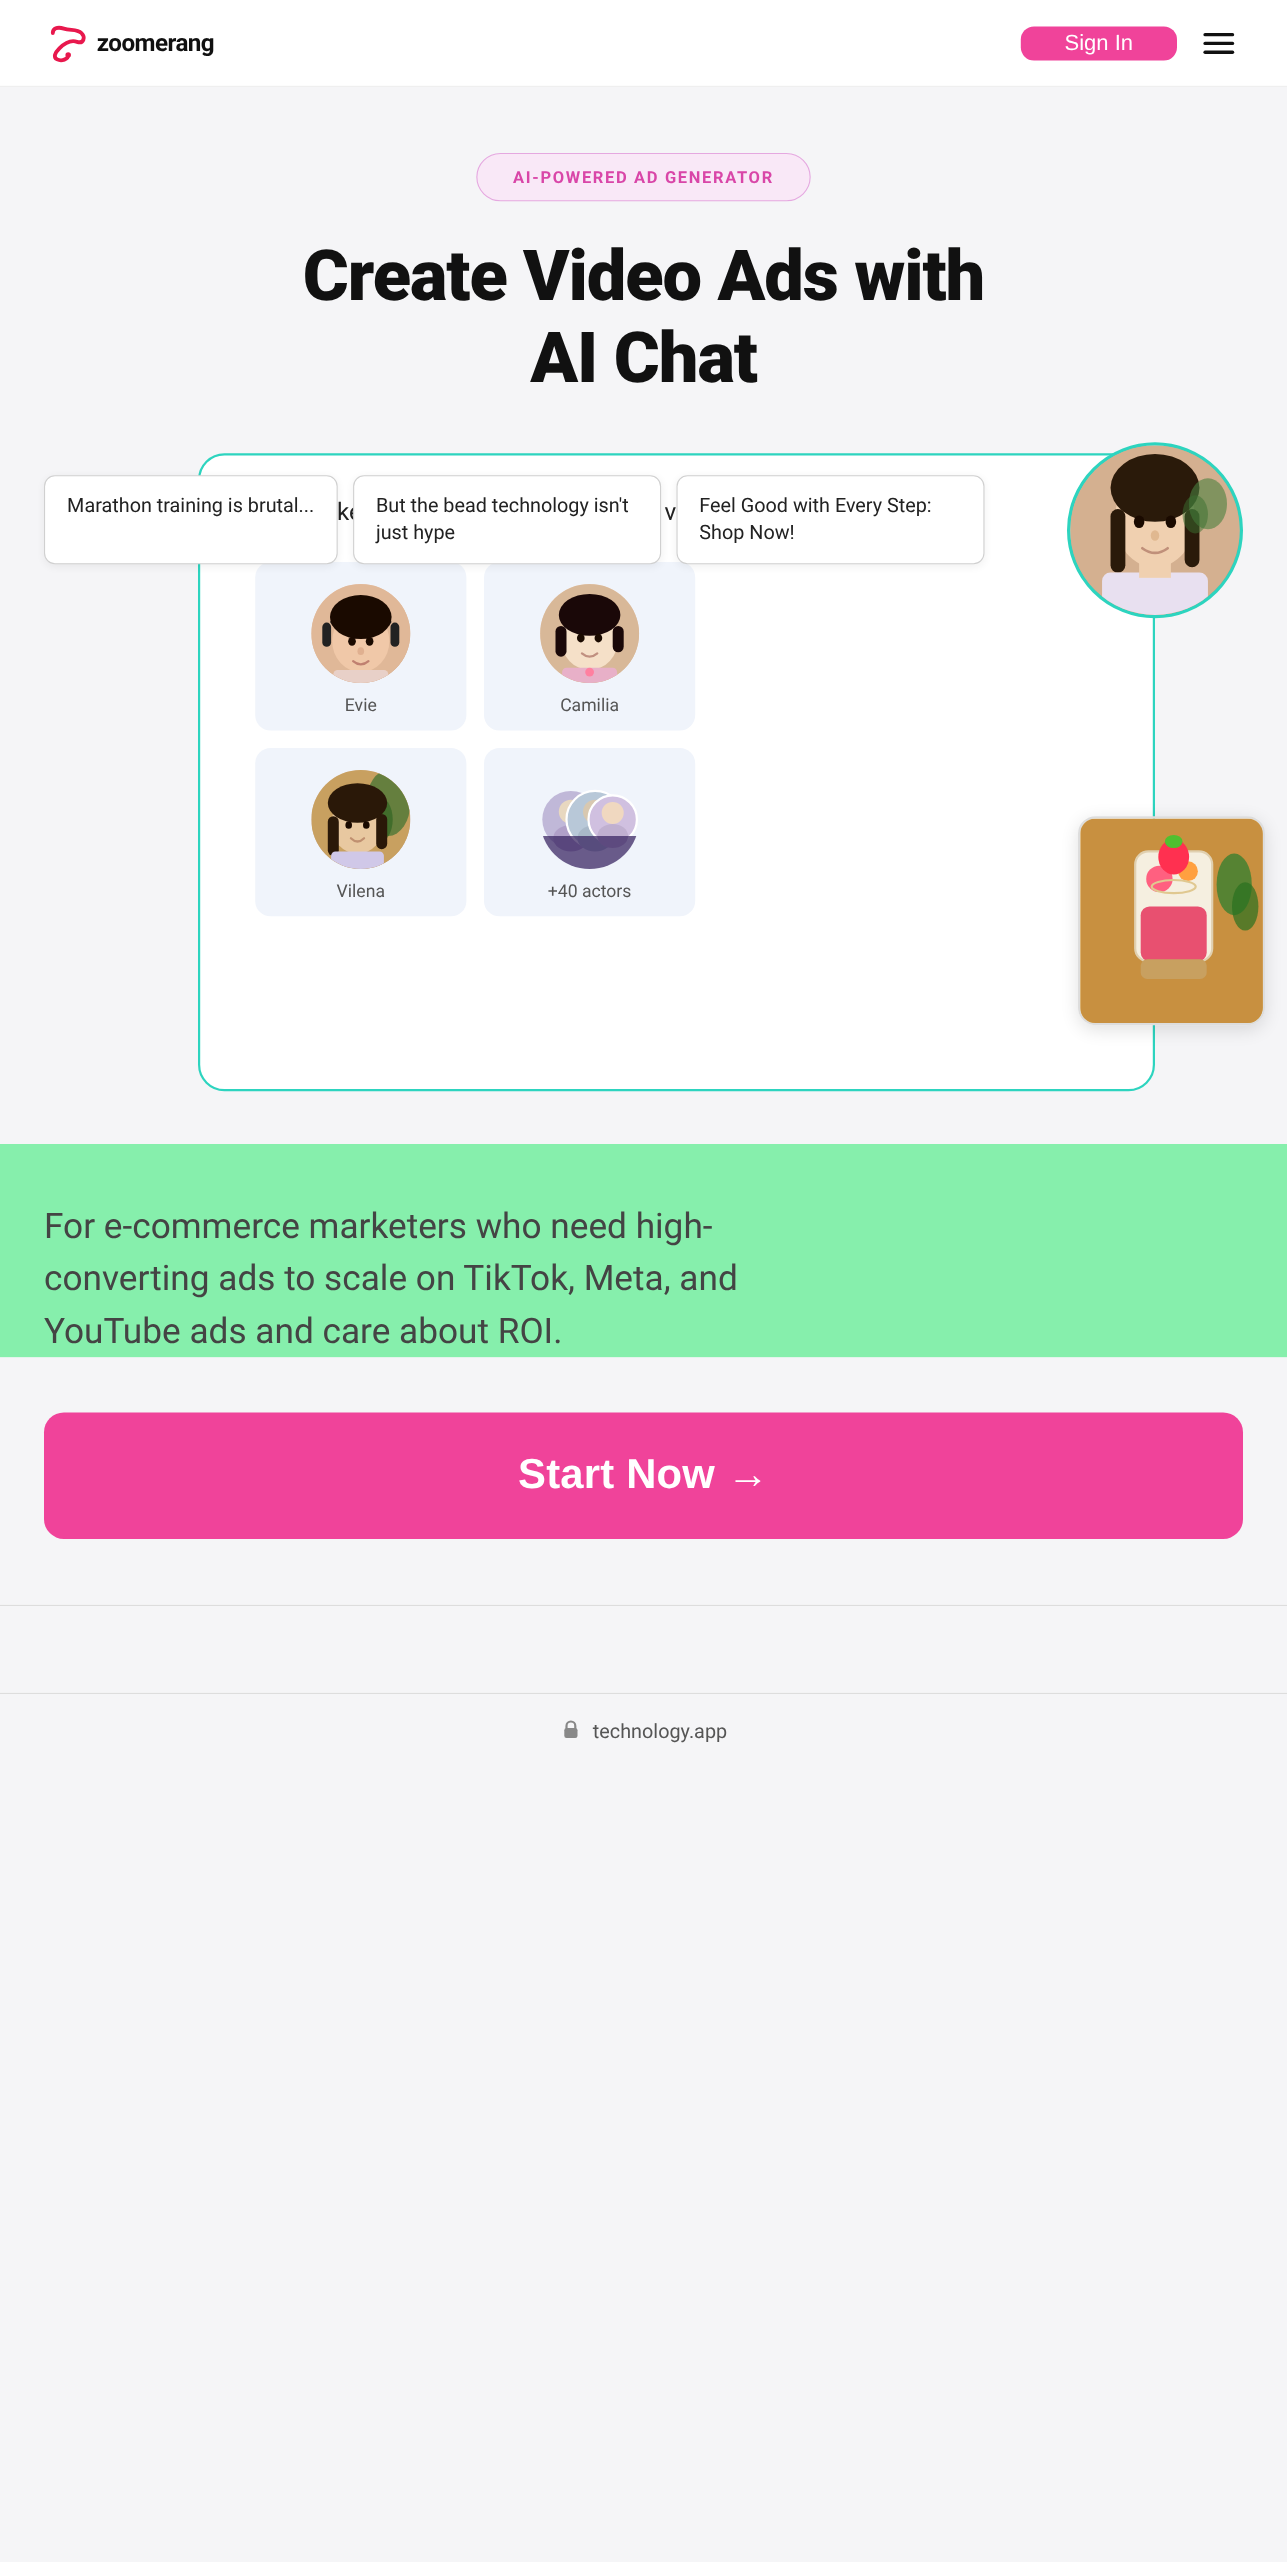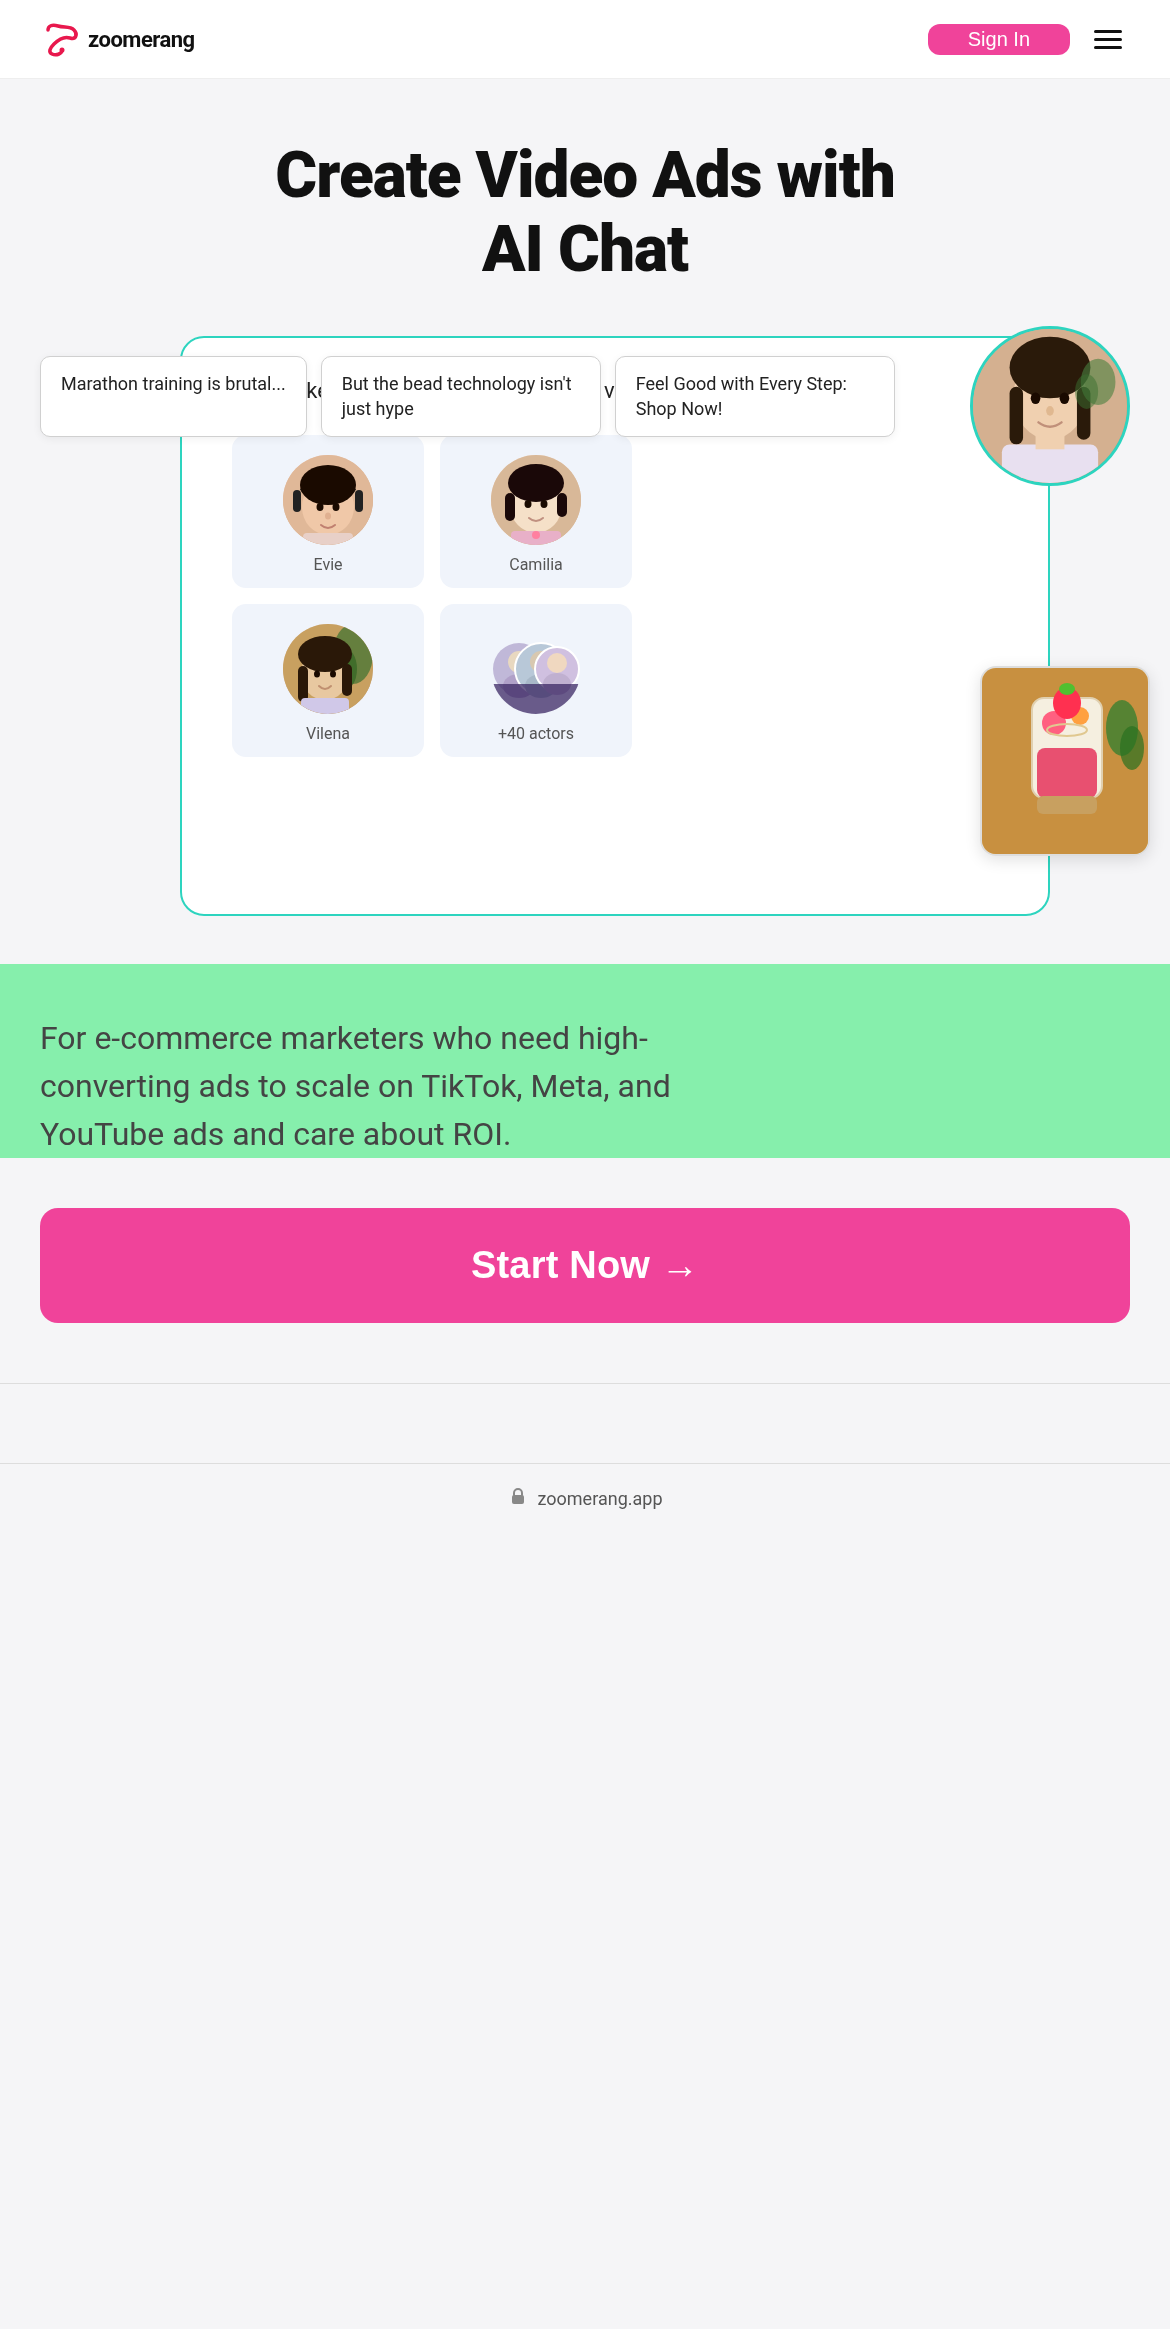--- a/index.html
+++ b/index.html
@@ -326,20 +326,23 @@
     <button class="hamburger-btn">
       <span></span>
       <span></span>
       <span></span>
     </button>
   </div>
 </header>
 
 <main class="main">
 
+  <div class="badge-wrap">
+    <span class="badge">AI-POWERED AD GENERATOR</span>
+  </div>
 
   <h1 class="hero-title">
     <span>Create Video Ads with</span><br>
     <span>AI Chat</span>
   </h1>
 
   <div class="demo-wrapper">
 
     <div class="chat-bubbles">
       <div class="chat-bubble">Marathon training is brutal...</div>
@@ -517,14 +520,14 @@
 
 <div class="divider-section"></div>
 
 <footer class="bottom-bar">
   <span>
     <svg width="20" height="20" viewBox="0 0 20 20" fill="none" xmlns="http://www.w3.org/2000/svg">
       <rect x="4" y="9" width="12" height="9" rx="2" fill="#888"></rect>
       <path d="M6 9V7a4 4 0 018 0v2" stroke="#888" stroke-width="2" stroke-linecap="round" fill="none"></path>
     </svg>
   </span>
-  <span class="bottom-bar-text">zoomerang.app</span>
+  <span class="bottom-bar-text">technology.app</span>
 </footer>
 
 </body></html>

